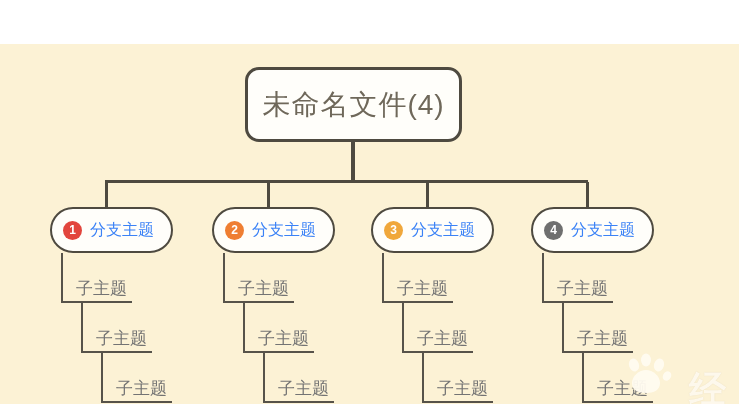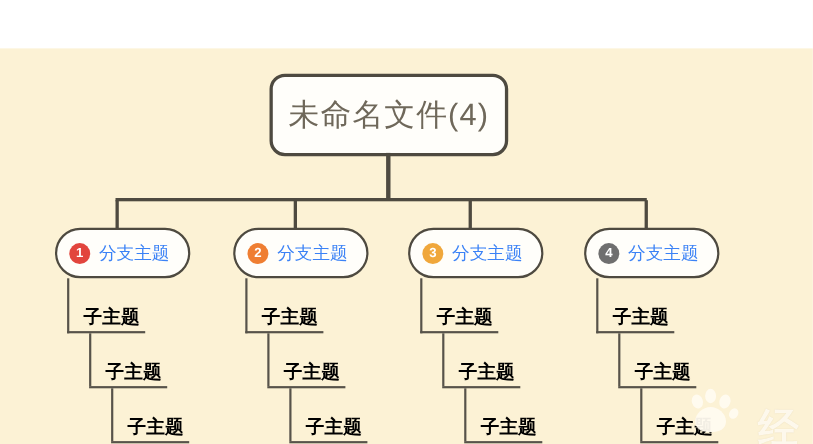--- a/index.html
+++ b/index.html
@@ -44,21 +44,21 @@
     margin-left:8px;font-size:16px;color:#3b82f6;white-space:nowrap;
   }
   .sline{position:absolute;background:#57534a;}
   .v1{left:11px;top:46px;width:2px;height:50px;}
   .h1{left:11px;top:94px;width:71px;height:2px;}
   .v2{left:31px;top:96px;width:2px;height:48px;}
   .h2{left:31px;top:144px;width:71px;height:2px;}
   .v3{left:51px;top:146px;width:2px;height:48px;}
   .h3{left:51px;top:194px;width:71px;height:2px;}
   .sub{
-    position:absolute;font-size:17px;color:#000000;white-space:nowrap;font-weight:bold;
+    position:absolute;font-size:17px;color:#737373;white-space:nowrap;
   }
   .s1{left:26px;top:70px;}
   .s2{left:46px;top:120px;}
   .s3{left:66px;top:170px;}
   
   .watermark{position:absolute;pointer-events:none;}
   .wm-big{
     left:552px;top:325px;display:flex;align-items:flex-end;
     color:rgba(255,251,240,0.92);
     text-shadow:0 0 1px rgba(189,168,128,0.35);

